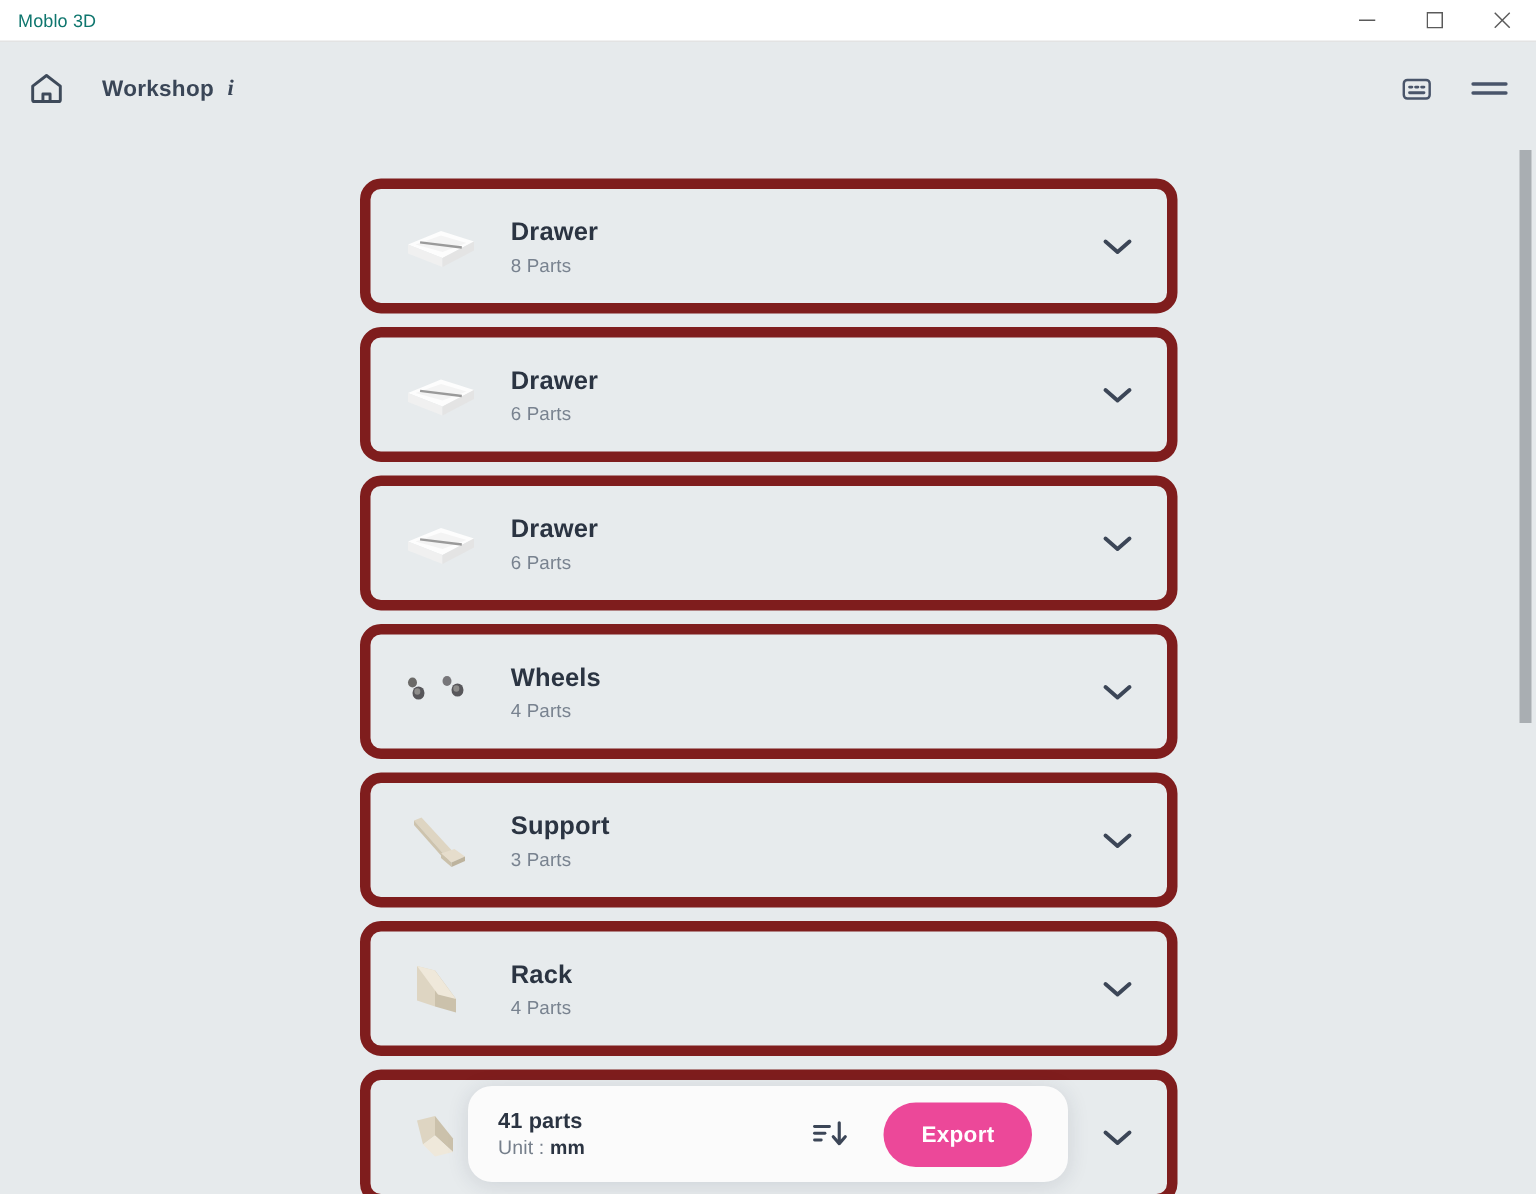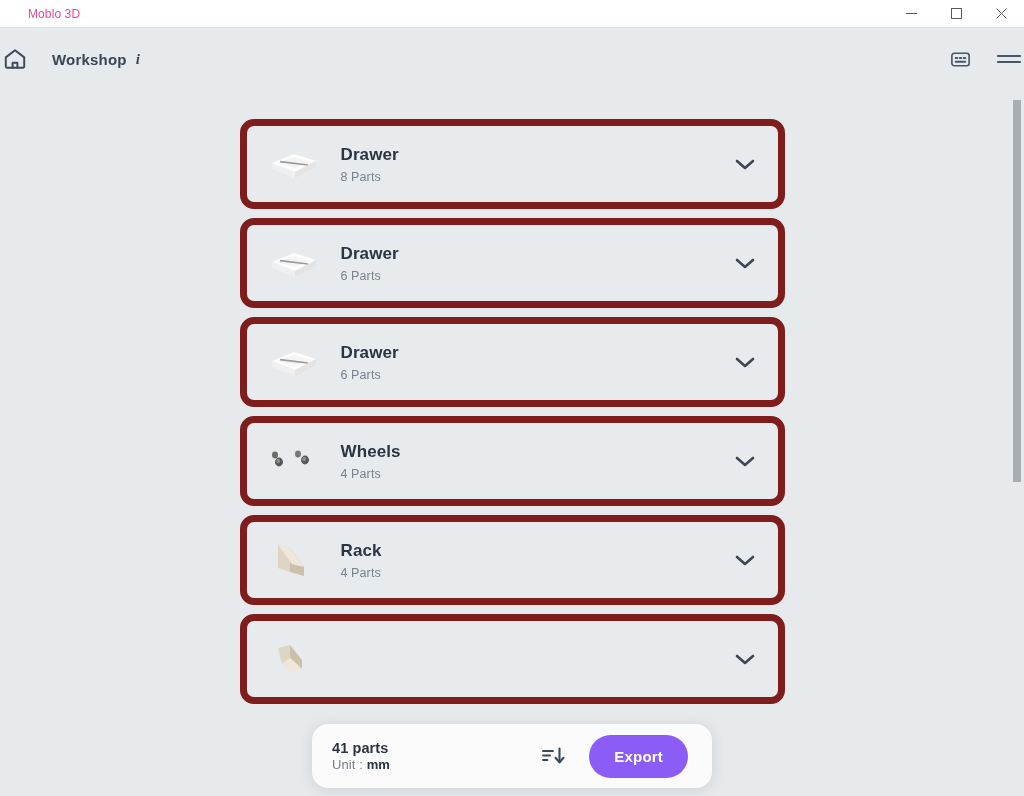--- a/index.html
+++ b/index.html
@@ -12,36 +12,36 @@
   body { position: relative; }
 
   
   .titlebar {
     height: 28px; background: #ffffff;
     display: flex; align-items: center;
     border-bottom: 1px solid #e3e3e3;
     position: relative;
   }
   .title-text {
-    font-size: 12px; color: #ec4899; padding-left: 28px;
+    font-size: 12px; color: #0f766e; padding-left: 12px;
     letter-spacing: .1px;
   }
   .win-controls { margin-left: auto; display: flex; height: 28px; }
   .win-btn {
     width: 45px; height: 28px; display: flex;
     align-items: center; justify-content: center;
     color: #5a5a5a;
   }
   .win-btn svg { display: block; }
 
   
   .app-header {
     height: 62px; background: #e6eaec;
     display: flex; align-items: center;
-    padding: 0 2px; position: relative;
+    padding: 0 18px; position: relative;
   }
   .home-icon { width: 26px; height: 26px; color: #3e4a5a; display:block; }
   .workshop-group {
     display: flex; align-items: center; gap: 9px; margin-left: 24px;
   }
   .workshop-label {
     font-size: 15px; font-weight: bold; color: #3a4657; letter-spacing: .2px;
   }
   .info-i {
     font-size: 15px; font-weight: bold; font-style: italic;
@@ -122,21 +122,21 @@
   }
   .sum-unit {
     font-size: 13px; color: #767f8b; margin-top: 1px; letter-spacing: .1px;
   }
   .sum-unit b { color: #2b3442; font-weight: bold; }
   .sort-btn {
     margin-left: auto; color: #3c4657; display: flex;
     align-items: center; padding: 6px;
   }
   .export-btn {
-    margin-left: 16px; background: #8b5cf6; color: #fff;
+    margin-left: 16px; background: #ec4899; color: #fff;
     border: none; border-radius: 22px; height: 43px; padding: 0 25px;
     font-size: 15px; font-weight: bold; font-family: "Liberation Sans", sans-serif;
     letter-spacing: .2px; cursor: pointer;
   }
 
   
   .scrollbar-track {
     position: absolute; right: 0; top: 94px; bottom: 0; width: 15px;
     background: #e6eaec;
   }
@@ -285,20 +285,40 @@
         <div class="card-title">Wheels</div>
         <div class="card-sub">4 Parts</div>
       </div>
       <span class="chevron">
         <svg width="22" height="14" viewBox="0 0 22 14" fill="none" stroke="currentColor" stroke-width="2.6" stroke-linecap="round" stroke-linejoin="round">
             <polyline points="3,4 11,11 19,4"></polyline>
           </svg>
       </span>
     </div>
 
+    <div class="card">
+      <div class="thumb">
+        <svg width="52" height="44" viewBox="0 0 52 44">
+          <polygon points="8,9 13,7 36,32 31,35" fill="#ded5c2"></polygon>
+          <polygon points="8,9 8,12 31,38 31,35" fill="#cdc3ad"></polygon>
+          <polygon points="26,31 35,28 42,33 33,37" fill="#e6ddcc"></polygon>
+          <polygon points="26,31 26,34 33,40 33,37" fill="#cbc1ab"></polygon>
+          <polygon points="33,37 42,33 42,36 33,40" fill="#bdb39d"></polygon>
+        </svg>
+      </div>
+      <div class="card-text">
+        <div class="card-title">Support</div>
+        <div class="card-sub">3 Parts</div>
+      </div>
+      <span class="chevron">
+        <svg width="22" height="14" viewBox="0 0 22 14" fill="none" stroke="currentColor" stroke-width="2.6" stroke-linecap="round" stroke-linejoin="round">
+            <polyline points="3,4 11,11 19,4"></polyline>
+          </svg>
+      </span>
+    </div>
 
     <div class="card">
       <div class="thumb">
         <svg width="52" height="46" viewBox="0 0 52 46">
           <polygon points="10,8 22,11 22,35 10,31" fill="#ded5c2"></polygon>
           <polygon points="22,11 36,30 36,39 22,35" fill="#cbc1ab"></polygon>
           <polygon points="10,8 22,11 36,30 24,27" fill="#efe8da"></polygon>
         </svg>
       </div>
       <div class="card-text">

